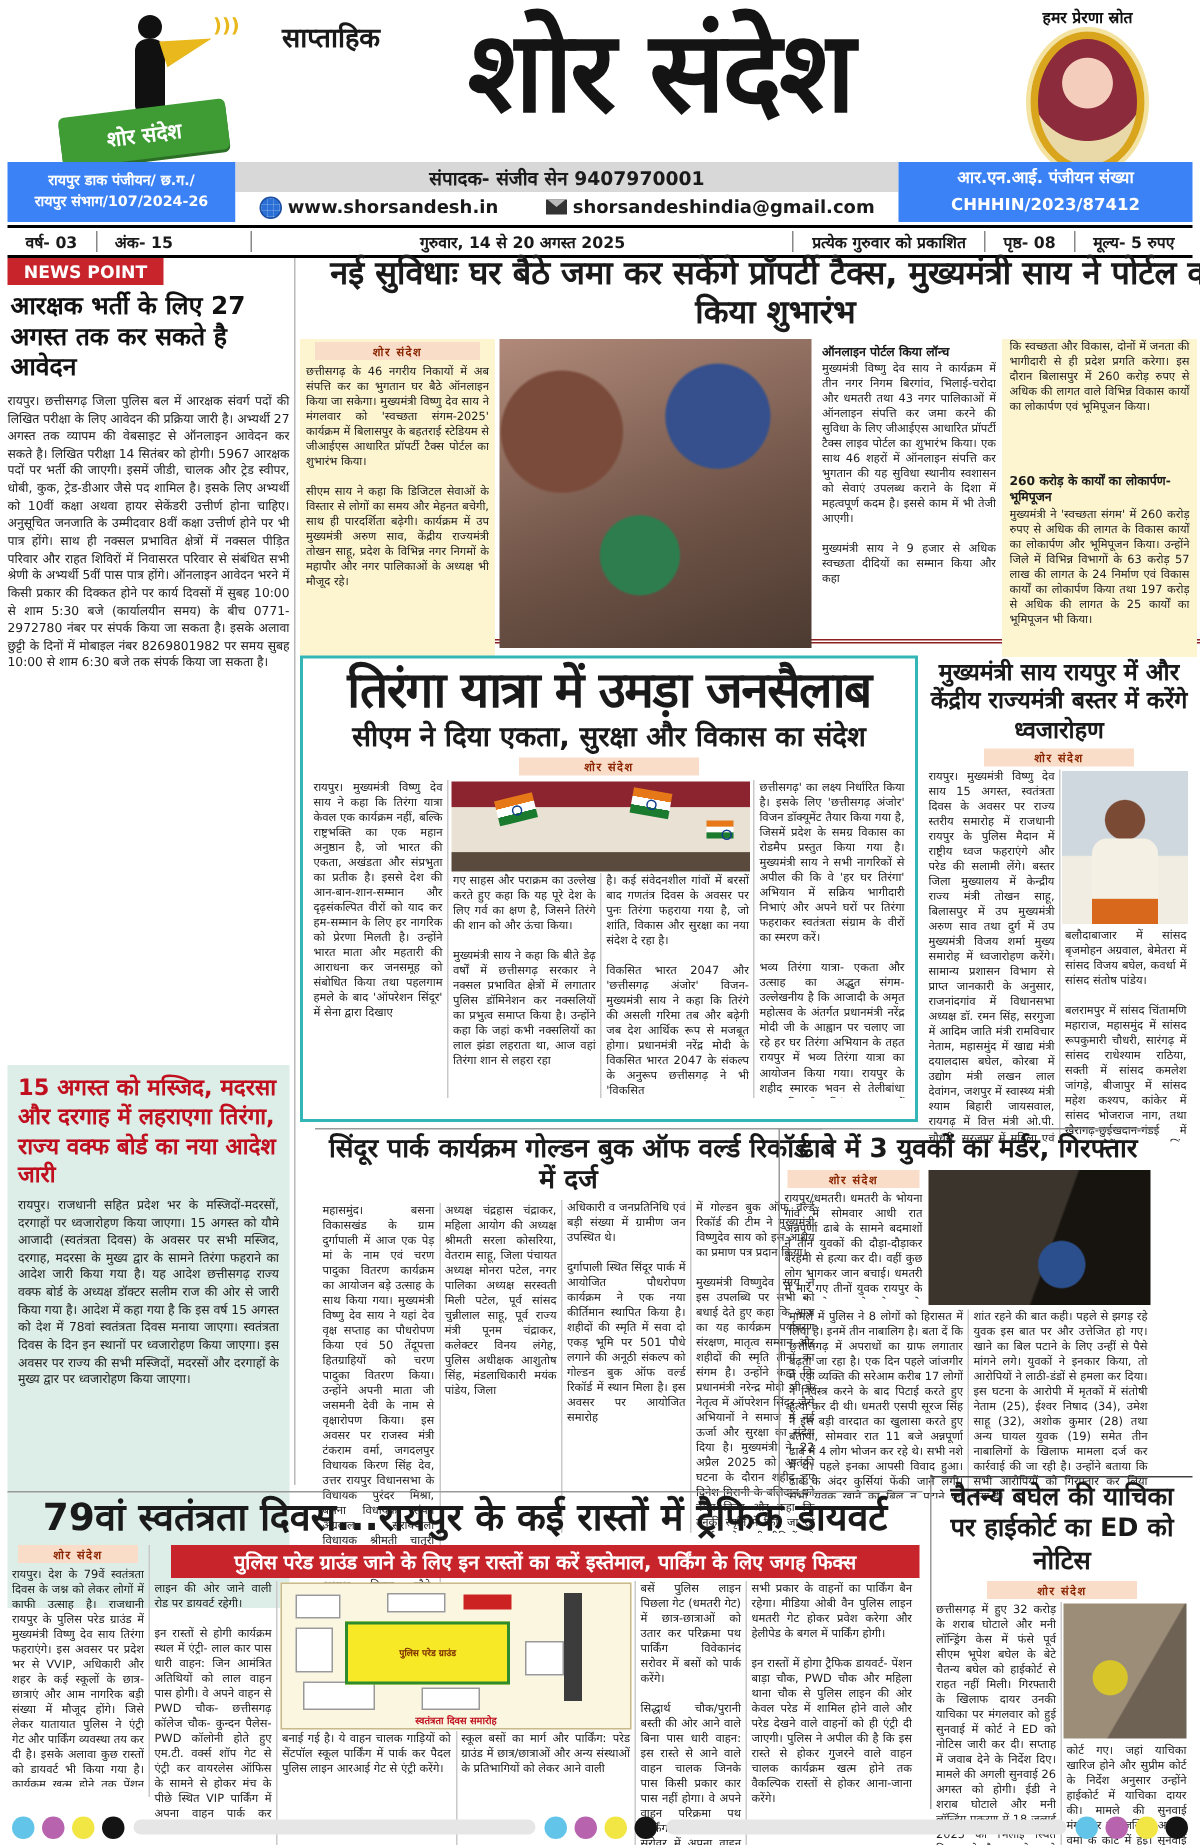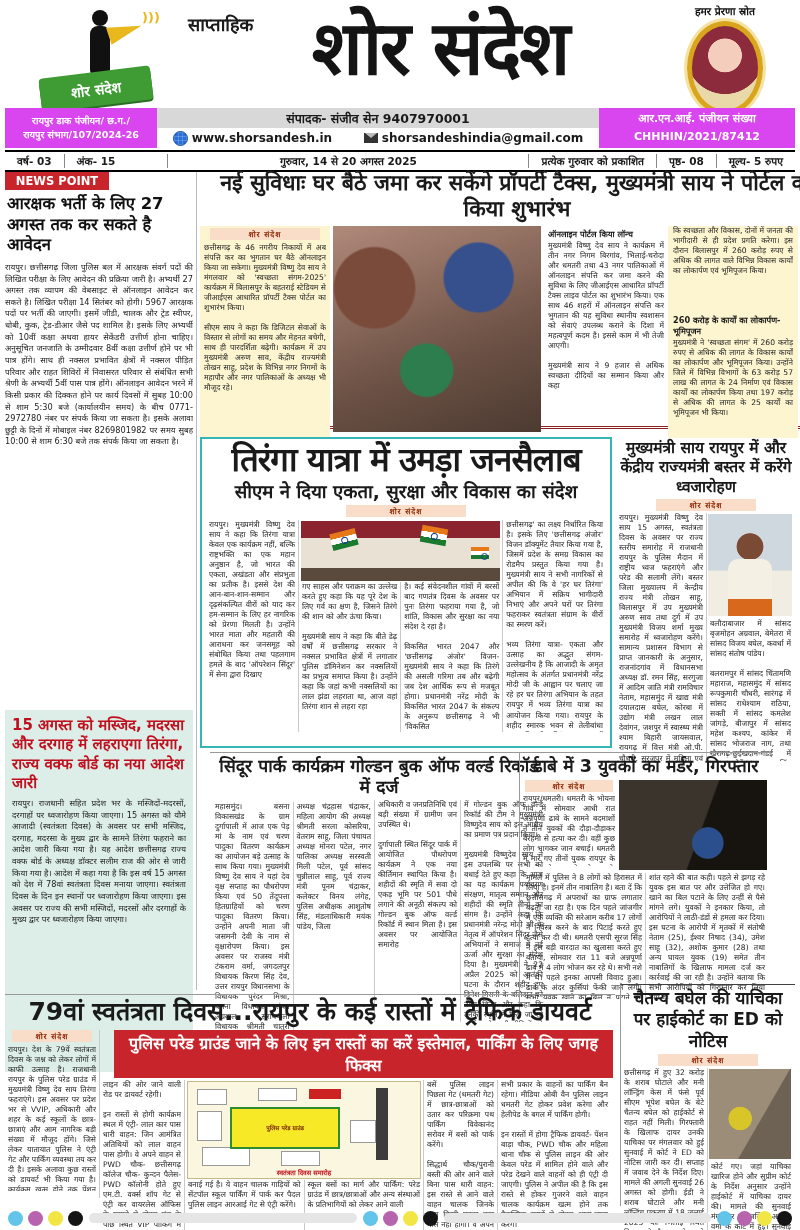--- a/index.html
+++ b/index.html
@@ -26,21 +26,21 @@
   .logo-slogan{position:absolute;left:30px;top:126px;width:150px;font-size:17px;font-weight:bold;color:#111;}
   .weekly{position:absolute;left:188px;top:12px;font-size:18px;font-weight:bold;}
   .main-title{position:absolute;left:225px;top:2px;width:430px;text-align:center;font-size:75px;
               font-weight:bold;letter-spacing:-2px;line-height:1.25;color:#141414;}
   .insp{position:absolute;left:655px;top:4px;width:140px;text-align:center;}
   .insp-top,.insp-bottom{font-size:10.5px;font-weight:bold;color:#111;}
   .portrait{margin:3px auto;width:66px;height:84px;border-radius:50%;border:5px solid #d9a51d;
             background:radial-gradient(circle at 50% 35%,#f4cdbd 0 26%,#8c2b3c 27% 60%,#e9d9a8 61%);
             box-shadow:0 0 0 3px #f3e2a0;}
   .info-bar{position:absolute;top:108px;left:5px;width:790px;height:40px;display:flex;}
-  .redbox{background:#d946ef;color:#fff;font-weight:bold;display:flex;flex-direction:column;
+  .redbox{background:#3b82f6;color:#fff;font-weight:bold;display:flex;flex-direction:column;
           align-items:center;justify-content:center;text-align:center;}
   .redbox.left{width:152px;font-size:9.5px;line-height:1.5;}
   .redbox.right{width:196px;font-size:11px;line-height:1.6;}
   .info-mid{flex:1;display:flex;flex-direction:column;}
   .editor-row{background:#d8d8d8;font-weight:bold;font-size:12.5px;text-align:center;flex:1;
               display:flex;align-items:center;justify-content:center;}
   .contact-row{flex:1;display:flex;align-items:center;justify-content:space-around;font-weight:bold;font-size:12px;background:#fff;}
   .contact-item{display:flex;align-items:center;gap:4px;}
   .globe{width:13px;height:13px;border-radius:50%;background:#2a6fd6;
          background-image:linear-gradient(#fff3 1px,transparent 1px),linear-gradient(90deg,#fff3 1px,transparent 1px);
@@ -114,21 +114,21 @@
   .mur-photo{flex:1;margin:1px;background:radial-gradient(circle at 60% 70%,#2a4f8c 0 14%,transparent 15%),
              linear-gradient(110deg,#3a342c 0 55%,#17140f 56%);}
   .mur-cols{display:flex;height:126px;margin-top:2px;}
   .mur-cols>div{flex:1;padding:0 3px;}
   
   #traffic{position:absolute;left:5px;top:994px;width:610px;height:212px;border-top:1px solid #999;box-sizing:border-box;}
   .tra-h{font-size:25px;font-weight:bold;text-align:center;line-height:1.15;margin:3px 0 3px 0;}
   .tra-row{display:flex;height:168px;}
   .tra-c1{width:94px;padding:0 3px;box-sizing:border-box;}
   .tra-right{flex:1;display:flex;flex-direction:column;}
-  .tra-strip{background:#c8242c;color:#fff;font-weight:bold;font-size:16px;text-align:center;padding:2px 0;margin:0 2px 2px 14px;}
+  .tra-strip{background:#c8242c;color:#fff;font-weight:bold;font-size:13px;text-align:center;padding:2px 0;margin:0 2px 2px 14px;}
   .tra-cols{flex:1;display:flex;}
   .tra-c2{width:84px;padding:0 3px;box-sizing:border-box;}
   .map-stack{width:238px;display:flex;flex-direction:column;}
   .map{height:96px;margin:1px 2px;background:#fbf6df;border:1px solid #c9b98a;position:relative;}
   .map-box{position:absolute;background:#fff;border:1px solid #999;}
   .map-ground{position:absolute;left:18%;top:26%;width:46%;height:40%;background:#f7e926;border:2px solid #2e8b2e;
               display:flex;align-items:center;justify-content:center;font-size:6px;font-weight:bold;color:#7a2a00;text-align:center;}
   .map-red{position:absolute;left:52%;top:8%;width:14%;height:10%;background:#cc2222;}
   .map-road{position:absolute;right:14%;top:6%;width:5%;height:76%;background:#3c3c3c;}
   .map-cap{position:absolute;left:0;bottom:1px;width:100%;text-align:center;color:#c00f1e;font-size:6.5px;font-weight:bold;margin-top:16px;}
@@ -187,21 +187,21 @@
             <span>www.shorsandesh.in</span>
           </span>
           <span class="contact-item">
             <span class="mail"></span>
             <span>shorsandeshindia@gmail.com</span>
           </span>
         </div>
       </div>
       <div class="redbox right">
         <span>आर.एन.आई. पंजीयन संख्या</span>
-        <span>CHHHIN/2021/87412</span>
+        <span>CHHHIN/2023/87412</span>
       </div>
     </div>
     <div class="date-strip">
       <span>वर्ष- 03</span>
       <span>अंक- 15</span>
       <span class="ds-date">गुरुवार, 14 से 20 अगस्त 2025</span>
       <span>प्रत्येक गुरुवार को प्रकाशित</span>
       <span>पृष्ठ- 08</span>
       <span>मूल्य- 5 रुपए</span>
     </div>

